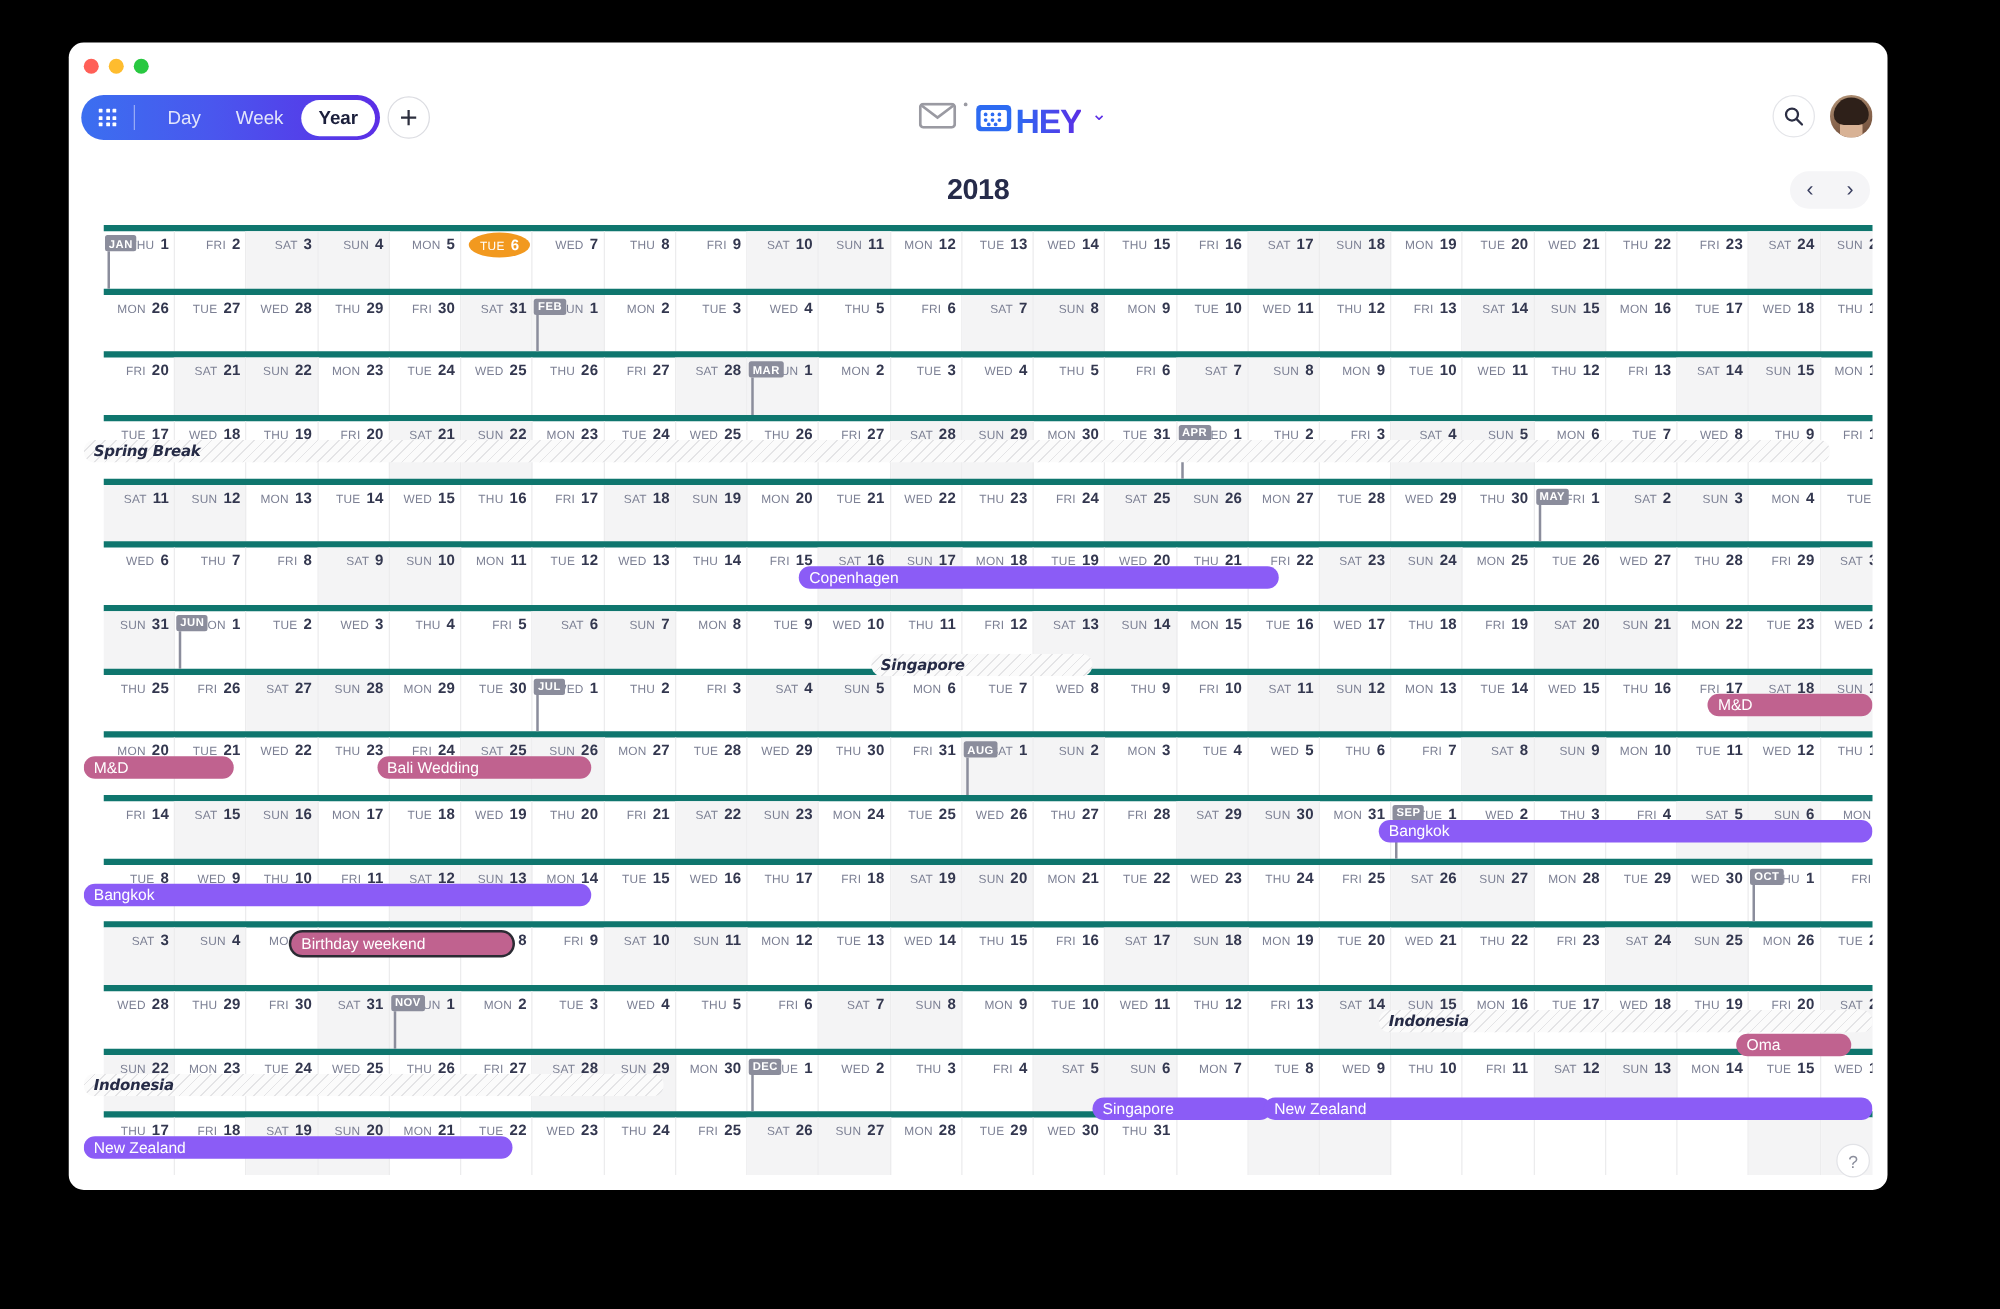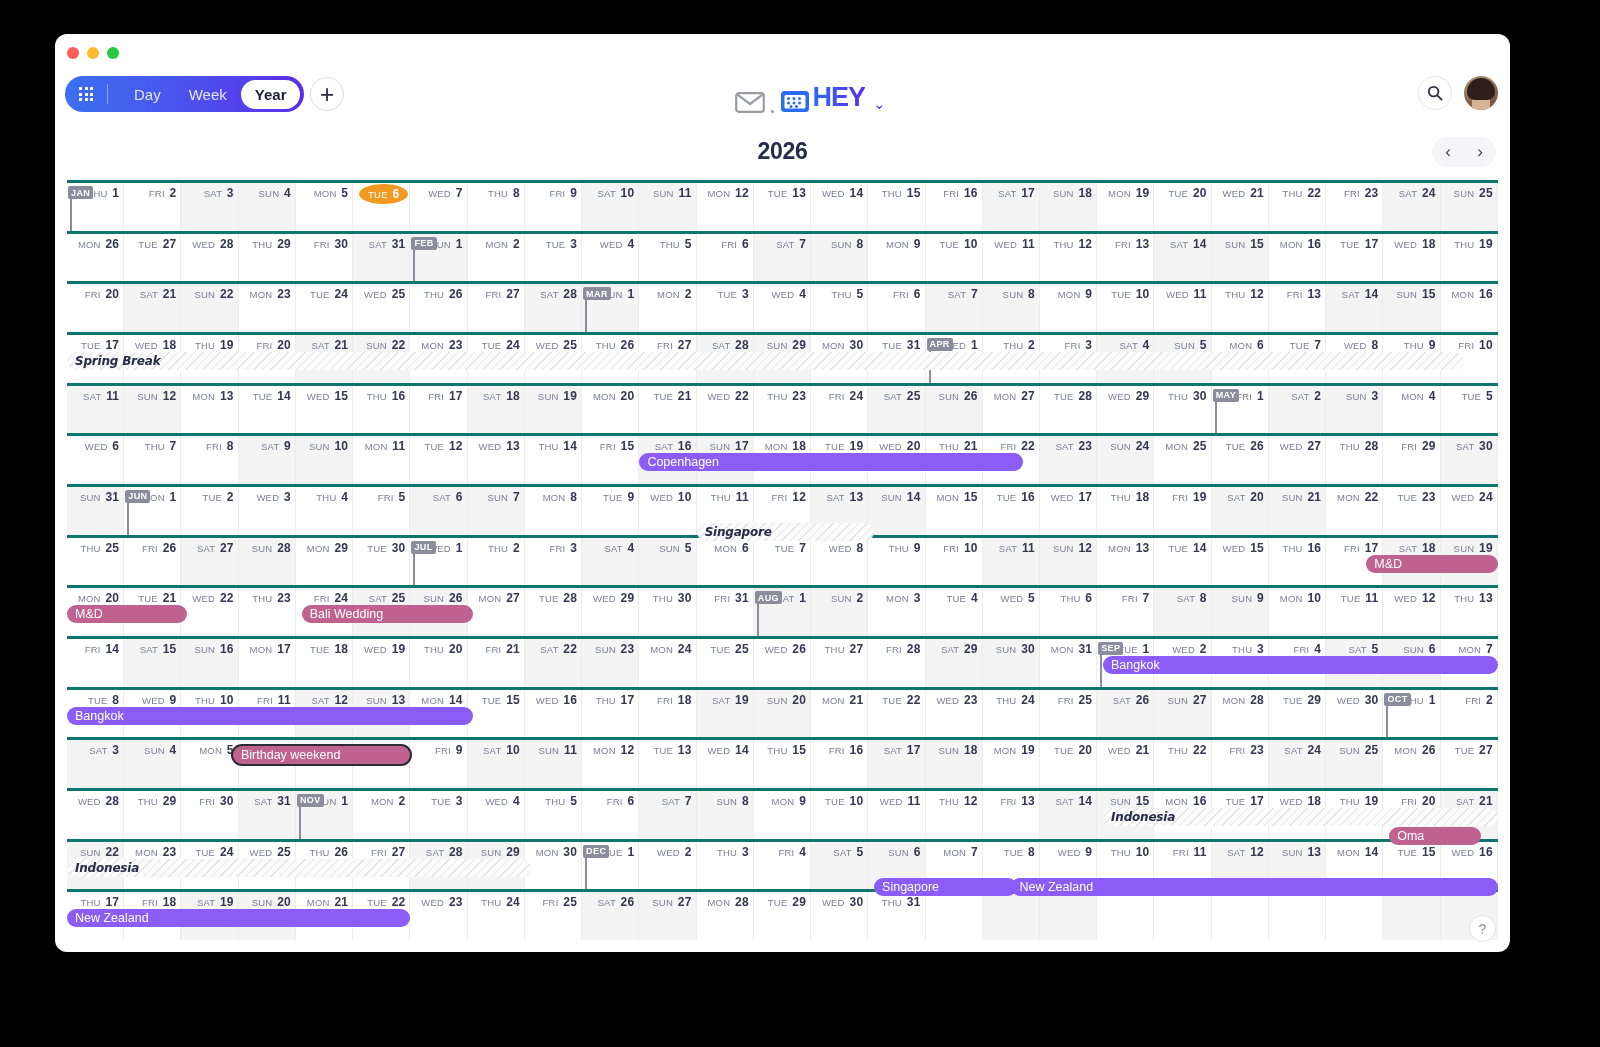--- a/index.html
+++ b/index.html
@@ -46,21 +46,21 @@
   .seg.active { background: #fff; color: #1b1f3b; font-weight: 600; }
   .plus-btn {
     position: absolute; left: 255px; top: 5px;
     width: 34px; height: 34px; border-radius: 50%;
     border: 1px solid #dcdde2; background: #fff;
     display: flex; align-items: center; justify-content: center;
     font-size: 25px; color: #2c2f3e; line-height: 1; font-weight: 300; cursor: pointer;
   }
   .brand {
     position: absolute; left: 16px; right: 0; top: 10px;
-    display: flex; align-items: flex-end; justify-content: center; gap: 6px; padding-left: 40px;
+    display: flex; align-items: flex-start; justify-content: center; gap: 6px; padding-left: 40px;
   }
   .brand .dot { width: 3px; height: 3px; background: #9a9aa2; border-radius: 50%; }
   .hey-word {
     font-size: 27px; font-weight: 800; letter-spacing: -1px;
     background: linear-gradient(to right, #2d6bf2, #5b2ee6);
     -webkit-background-clip: text; background-clip: text; color: transparent;
     margin-left: -4px;
   }
   .chev { color: #5b2ee6; font-size: 15px; margin-left: 2px; }
   .hdr-right { position: absolute; right: 12px; top: 4px; display: flex; align-items: center; gap: 12px; }
@@ -94,21 +94,21 @@
     width: 32px; height: 30px; display: flex; align-items: center; justify-content: center;
     color: #3b4061; font-size: 17px; cursor: pointer; background: #f5f5f7;
   }
   .navbtn.prev { border-radius: 15px 0 0 15px; }
   .navbtn.next { border-radius: 0 15px 15px 0; }
 
   
   .calendar {
     position: relative; margin: 0 12px; height: 760px; overflow: hidden;
   }
-  .row { position: relative; display: flex; width: 100%; border-top: 3px solid #0f766e; }
+  .row { position: relative; display: flex; width: 100%; border-top: 5px solid #0f766e; margin-left: 16px; }
   .cell {
     flex: 1 1 0; min-width: 0; position: relative;
     height: 100%; border-right: 1px solid #ececed;
   }
   .cell.weekend { background: #f4f4f5; }
   .daylabel {
     position: absolute; right: 4px; top: 3px;
     font-size: 9.5px; color: #7b7f93; white-space: nowrap; letter-spacing: .2px;
   }
   .daylabel b { font-size: 12px; color: #33374f; font-weight: 700; margin-left: 2px; }
@@ -216,21 +216,21 @@
         <svg width="16" height="16" viewBox="0 0 16 16">
           <circle cx="6.6" cy="6.6" r="4.8" fill="none" stroke="#2c2f44" stroke-width="1.8"></circle>
           <line x1="10.3" y1="10.3" x2="14.6" y2="14.6" stroke="#2c2f44" stroke-width="1.8" stroke-linecap="round"></line>
         </svg>
       </div>
       <div class="avatar"></div>
     </div>
   </div>
 
   <div class="yearbar">
-    <div class="yeartitle">2026</div>
+    <div class="yeartitle">2018</div>
     <div class="navbtns">
       <div class="navbtn prev">‹</div>
       <div class="navbtn next">›</div>
     </div>
   </div>
 
   <div class="calendar" id="calendar">
       <div class="row" style="height: 50.6667px;">
         <div class="cell">
           <span class="monbadge">JAN</span>

